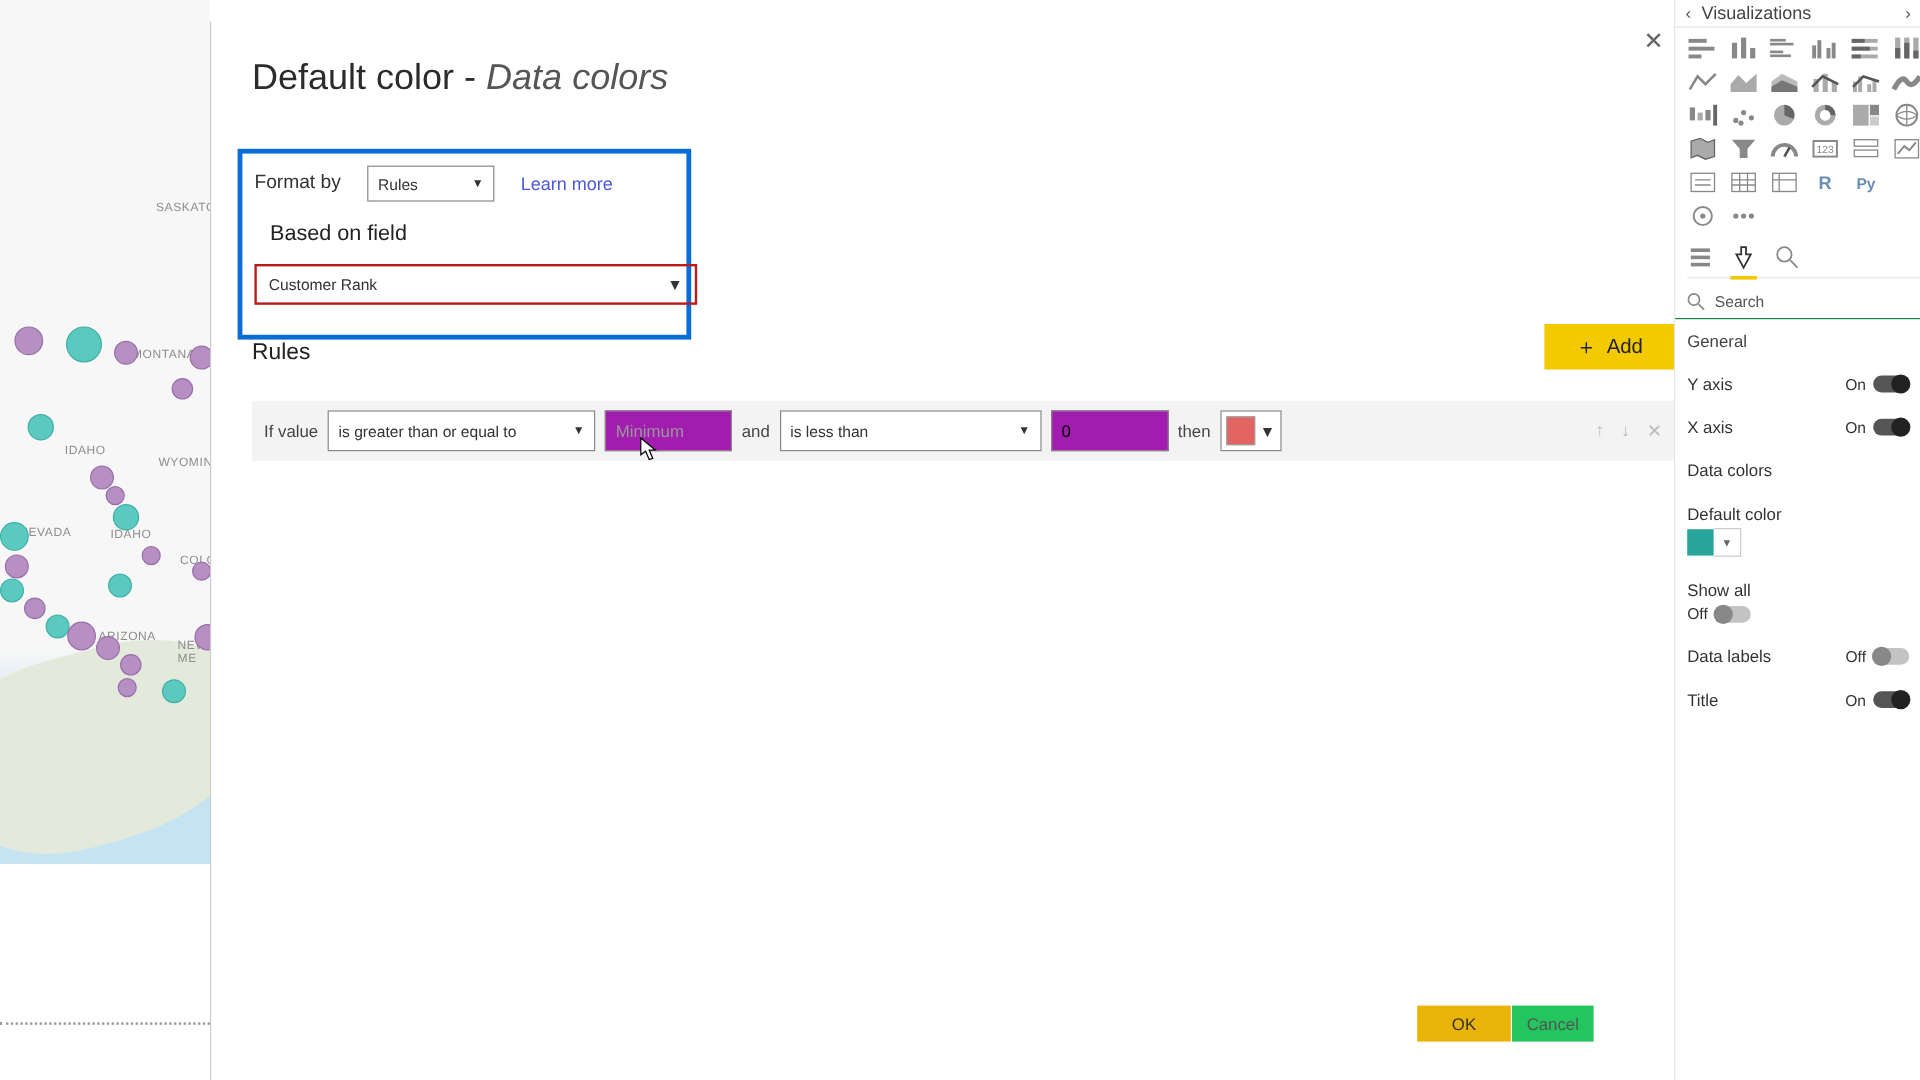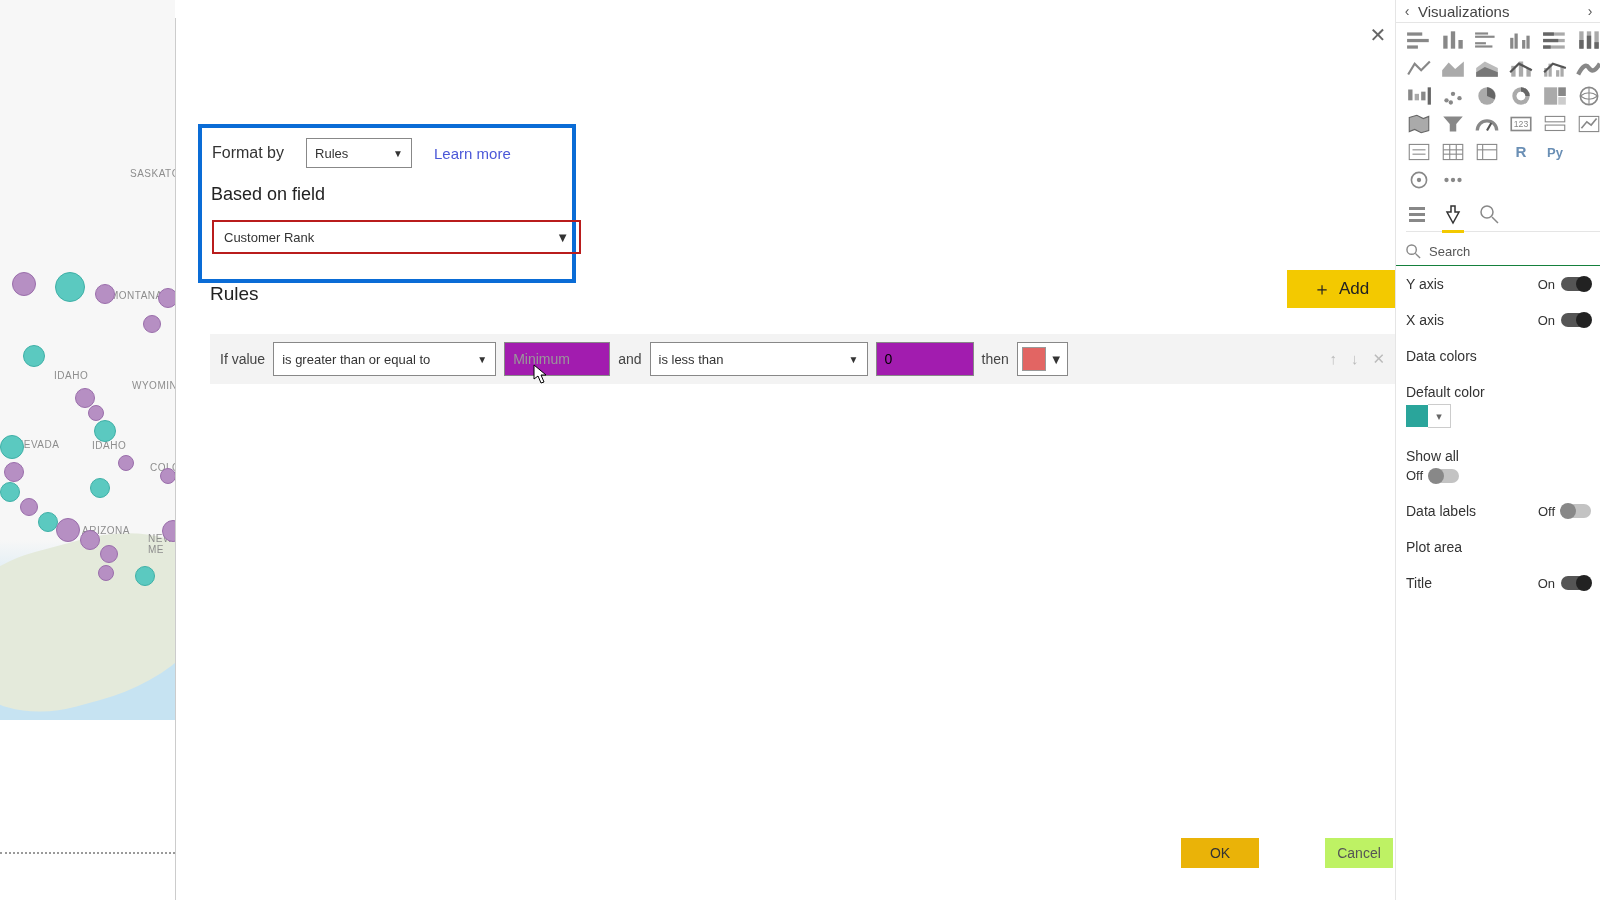--- a/index.html
+++ b/index.html
@@ -18,41 +18,41 @@
 .close-x{position:absolute;right:6px;top:6px;width:24px;height:24px;color:#666;font-size:20px;text-align:center;line-height:22px;cursor:pointer}
 .title{position:absolute;left:34px;top:30px;font-size:30px;font-weight:300;color:#2b2b2b}
 .title em{font-style:italic;color:#555;font-weight:300}
 
 .highlight-box{position:absolute;left:22px;top:106px;width:370px;height:151px;border:4px solid #0a6cd6;background:#fff}
 .fmt-row{position:absolute;left:10px;top:10px;display:flex;align-items:center;gap:22px}
 .fmt-label{font-size:16px;color:#333}
 .select{display:inline-flex;align-items:center;justify-content:space-between;border:1px solid #888;background:#fff;padding:0 8px;height:28px;min-width:70px}
 .select .caret{font-size:10px;color:#333}
 .learn{color:#4b58d8;font-size:15px;text-decoration:none}
-.based-label{position:absolute;left:9px;top:56px;font-size:18px;color:#222}
+.based-label{position:absolute;left:23px;top:56px;font-size:18px;color:#222}
 .field-select{position:absolute;left:10px;top:92px;width:345px;height:30px;border:2px solid #b91c1c;display:flex;align-items:center;justify-content:space-between;padding:0 10px}
 
 .rules-label{position:absolute;left:34px;top:265px;font-size:19px;color:#222}
 .add-btn{position:absolute;right:1px;top:252px;width:108px;height:38px;background:#f3c900;display:flex;align-items:center;justify-content:center;gap:8px;font-size:17px;color:#222;cursor:pointer}
 .add-btn .plus{font-size:18px;font-weight:300}
 
 .rule-row{position:absolute;left:34px;top:316px;right:1px;height:50px;background:#f3f3f3;display:flex;align-items:center;padding:0 10px;gap:8px}
 .rule-row .lbl{font-size:14px;color:#444}
 .rsel{border:1px solid #888;background:#fff;height:32px;display:flex;align-items:center;justify-content:space-between;padding:0 8px}
 .rsel .caret{font-size:10px;color:#333}
 .rin{border:1px solid #888;background:#a21caf;height:32px;padding:0 8px;outline:none;font-size:14px}
 .rin::placeholder{color:#999}
 .color-chip{width:22px;height:22px;border:1px solid #999}
 .row-tools{margin-left:auto;display:flex;gap:14px;color:#bbb;font-size:15px}
 
 .cursor-ptr{position:absolute;left:357px;top:346px;width:16px;height:20px;color:#000}
 .cursor-ptr svg{width:16px;height:20px}
 
 .ok-btn{position:absolute;left:1005px;top:820px;width:78px;height:30px;background:#eab308;display:flex;align-items:center;justify-content:center;cursor:pointer;font-size:14px}
-.cancel-btn{position:absolute;left:1149px;top:820px;width:68px;height:30px;background:#bef264;display:flex;align-items:center;justify-content:center;cursor:pointer;font-size:14px;color:#555}
+.cancel-btn{position:absolute;left:1084px;top:820px;width:68px;height:30px;background:#22c55e;display:flex;align-items:center;justify-content:center;cursor:pointer;font-size:14px;color:#555}
 
 
 .rpanel{position:absolute;left:1395px;top:0;width:205px;height:900px;background:#fff;border-left:1px solid #e5e5e5}
 .rp-head{height:22px;display:flex;align-items:center;border-bottom:1px solid #e5e5e5}
 .rp-head .ar{width:22px;text-align:center;color:#555;font-size:14px}
 .rp-head .title2{font-size:15px;color:#444;flex:1}
 
 .viz-grid{padding:6px 4px 4px 10px;display:grid;grid-template-columns:repeat(6,28px);gap:6px}
 .viz-ico{width:26px;height:22px;color:#6e6e6e}
 .viz-ico svg{width:100%;height:100%}
@@ -116,20 +116,23 @@
   <div class="bubble bub-teal" style="left:90px;top:478px;width:18px;height:18px"></div>
   <div class="bubble bub-purple" style="left:118px;top:455px;width:14px;height:14px"></div>
   <div class="bubble bub-purple" style="left:160px;top:468px;width:14px;height:14px"></div>
   <div class="bubble bub-purple" style="left:162px;top:520px;width:20px;height:20px"></div>
   <div class="bubble bub-teal" style="left:135px;top:566px;width:18px;height:18px"></div>
   <div class="bubble bub-purple" style="left:98px;top:565px;width:14px;height:14px"></div>
 </div>
 
 <div class="dialog">
   <div class="close-x">✕</div>
+  <div class="title">
+    <span>Default color - </span><em>Data colors</em>
+  </div>
 
   <div class="highlight-box">
     <div class="fmt-row">
       <span class="fmt-label">Format by</span>
       <div class="select" style="width:88px">
         <span>Rules</span>
         <span class="caret">▼</span>
       </div>
       <a class="learn">Learn more</a>
     </div>
@@ -364,20 +367,23 @@
   </div>
 
   <div class="search-row">
     <svg class="mag" viewBox="0 0 16 16">
         <circle cx="6" cy="6" r="5" fill="none" stroke="#888" stroke-width="1.5"></circle>
         <line x1="10" y1="10" x2="15" y2="15" stroke="#888" stroke-width="1.5"></line>
       </svg>
     <span>Search</span>
   </div>
 
+  <div class="prop hdr">
+    <span>General</span>
+  </div>
   <div class="prop">
     <span>Y axis</span>
     <div class="toggle">
         <span>On</span>
         <div class="sw on">
           <div class="knob"></div>
         </div>
       </div>
   </div>
   <div class="prop">
@@ -414,23 +420,20 @@
   <div class="prop">
     <span>Data labels</span>
     <div class="toggle">
         <span>Off</span>
         <div class="sw off">
           <div class="knob"></div>
         </div>
       </div>
   </div>
   <div class="prop">
-    <span>Plot area</span>
-  </div>
-  <div class="prop">
     <span>Title</span>
     <div class="toggle">
         <span>On</span>
         <div class="sw on">
           <div class="knob"></div>
         </div>
       </div>
   </div>
 </div>
 

